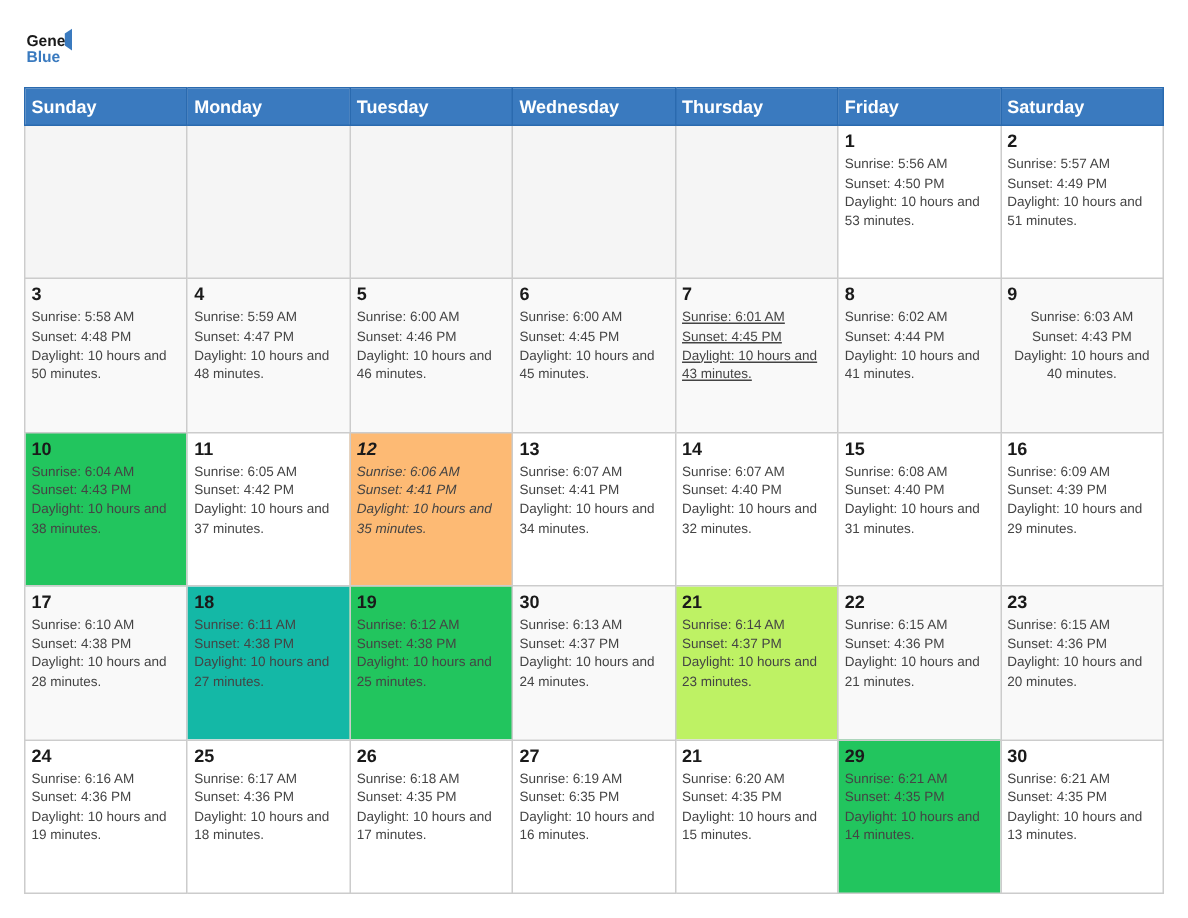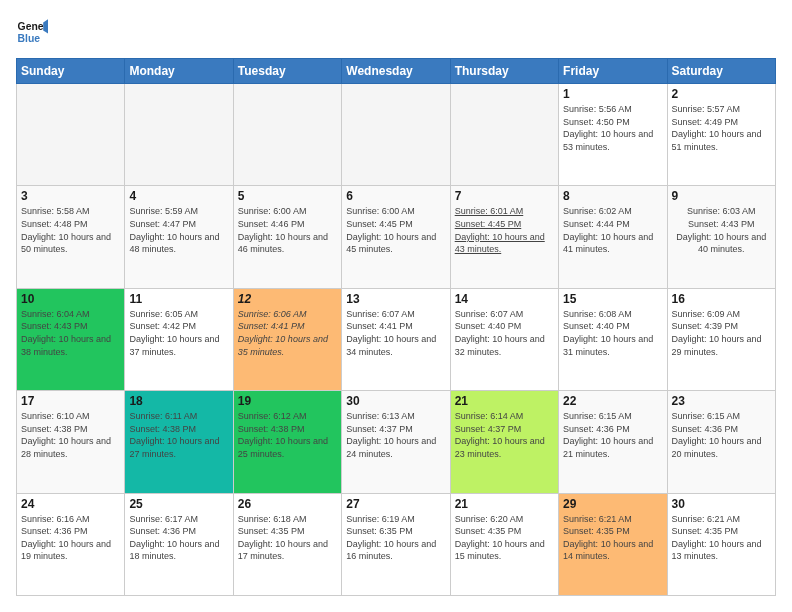--- a/index.html
+++ b/index.html
@@ -297,21 +297,21 @@
             <div class="day-info" style="white-space: pre-line;">Sunrise: 6:19 AM
 Sunset: 6:35 PM
 Daylight: 10 hours and 16 minutes.</div>
           </td>
           <td style="background: rgb(255, 255, 255);">
             <span class="day-number">21</span>
             <div class="day-info" style="white-space: pre-line;">Sunrise: 6:20 AM
 Sunset: 4:35 PM
 Daylight: 10 hours and 15 minutes.</div>
           </td>
-          <td style="background: #fdba74;">
+          <td style="background: #22c55e;">
             <span class="day-number">29</span>
             <div class="day-info" style="white-space: pre-line;">Sunrise: 6:21 AM
 Sunset: 4:35 PM
 Daylight: 10 hours and 14 minutes.</div>
           </td>
           <td style="background: rgb(255, 255, 255);">
             <span class="day-number">30</span>
             <div class="day-info" style="white-space: pre-line;">Sunrise: 6:21 AM
 Sunset: 4:35 PM
 Daylight: 10 hours and 13 minutes.</div>

